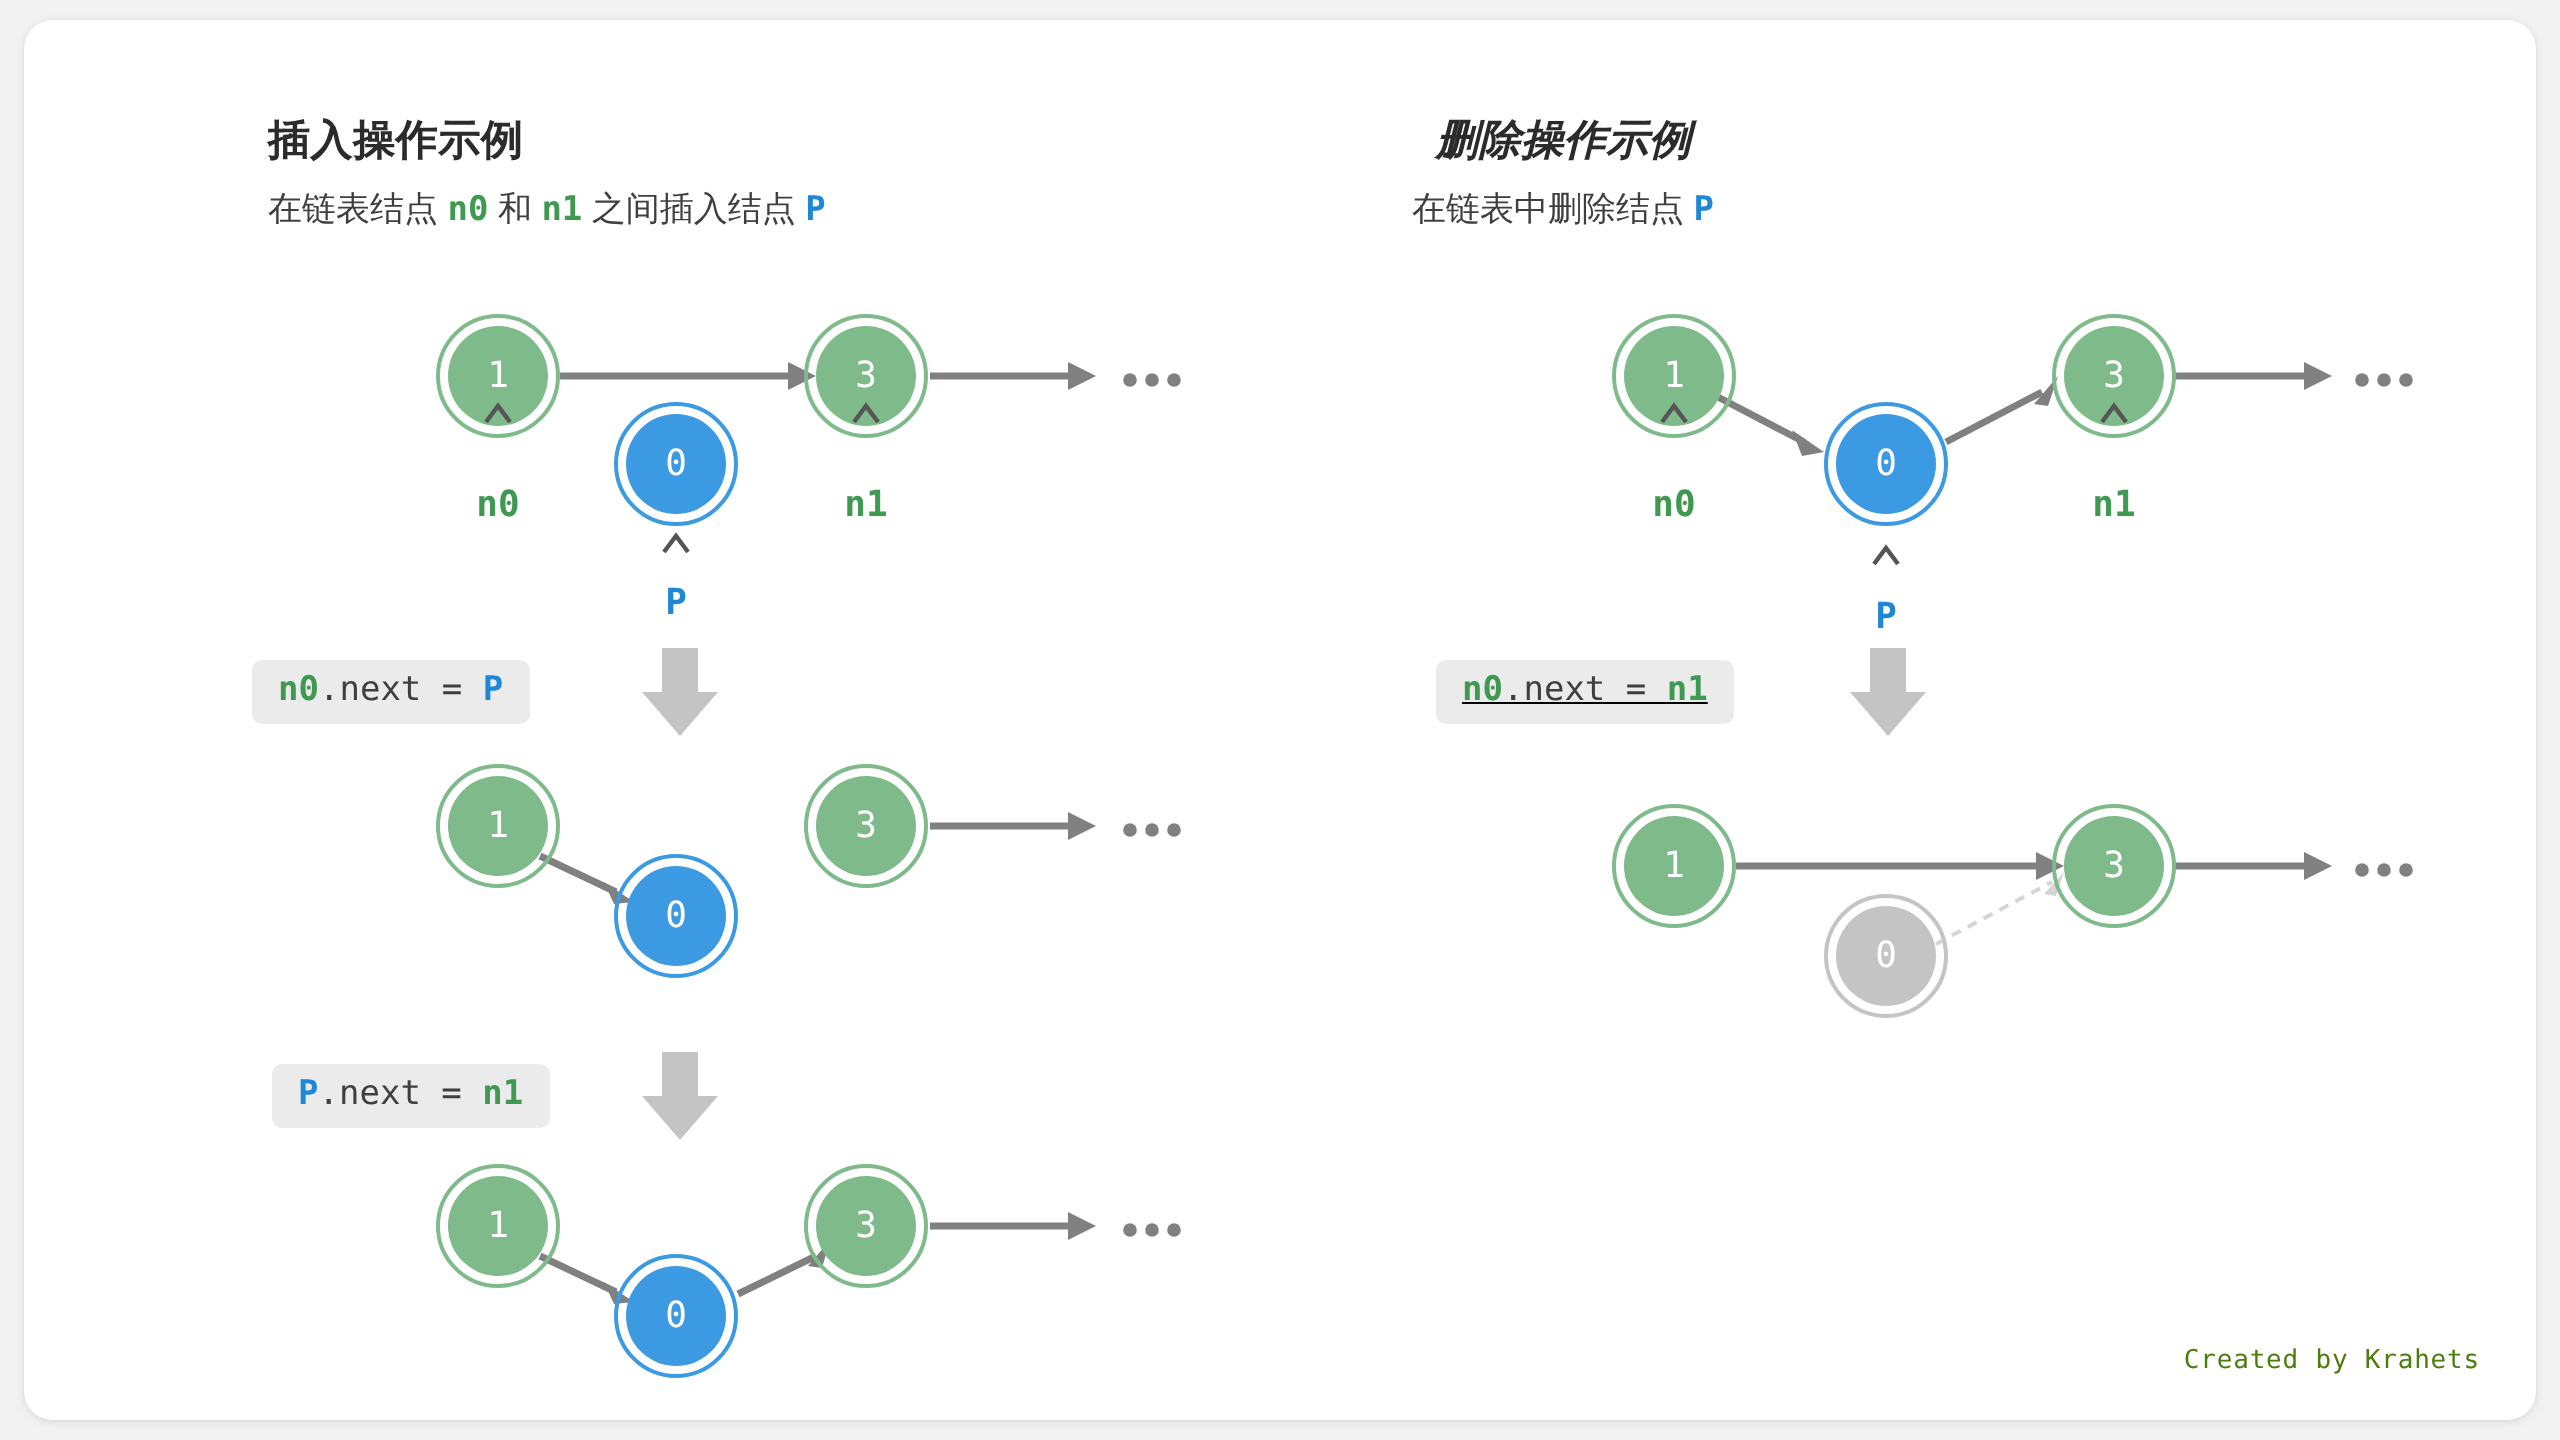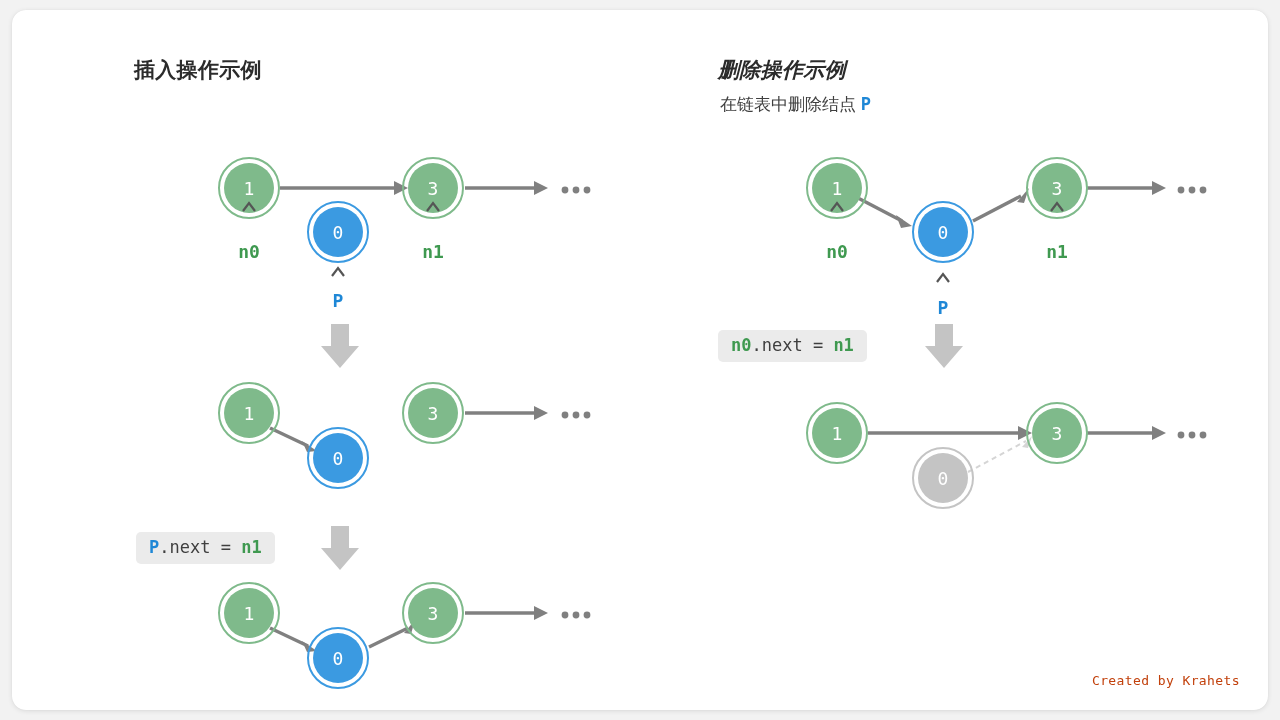--- a/index.html
+++ b/index.html
@@ -73,35 +73,43 @@
 
   .diagram { position: absolute; }
   svg { display: block; overflow: visible; }
 
   .credit {
     position: absolute;
     right: 28px;
     bottom: 22px;
     font-family: "DejaVu Sans Mono", "Liberation Mono", monospace;
     font-size: 13px;
-    color: #c2410c;
+    color: #4d7c0f;
     letter-spacing: 0.4px;
     white-space: nowrap;
   }
 </style>
 </head>
 <body>
 
 <div id="page">
   <div id="card">
 
     <div class="panel" id="panel-insert">
 
       <div class="panel-title" style="left:122px; top:46px;">插入操作示例</div>
 
+      <div class="panel-subtitle" style="left:122px; top:83px;">
+        <span>在链表结点</span>
+        <span class="mono green-tok">n0</span>
+        <span>和</span>
+        <span class="mono green-tok">n1</span>
+        <span>之间插入结点</span>
+        <span class="mono blue-tok">P</span>
+      </div>
 
       <div class="diagram" style="left:0px; top:130px;">
         <svg width="628" height="190" viewBox="0 0 628 190" xmlns="http://www.w3.org/2000/svg">
 
           <line x1="268" y1="48" x2="382" y2="48" stroke="#808080" stroke-width="3.5"></line>
           <polygon points="382,41 396,48 382,55" fill="#808080"></polygon>
 
           <line x1="453" y1="48" x2="522" y2="48" stroke="#808080" stroke-width="3.5"></line>
           <polygon points="522,41 536,48 522,55" fill="#808080"></polygon>
 
@@ -128,20 +136,23 @@
           <g>
             <circle cx="421" cy="48" r="30" fill="none" stroke="#7fba8b" stroke-width="2"></circle>
             <circle cx="421" cy="48" r="25" fill="#7fba8b"></circle>
             <text x="421" y="48" text-anchor="middle" dominant-baseline="central" font-family="DejaVu Sans Mono, monospace" font-size="18" fill="#ffffff">3</text>
           </g>
           <path d="M415,71 L421,63 L427,71" fill="none" stroke="#555555" stroke-width="2.2"></path>
           <text x="421" y="118" text-anchor="middle" font-family="DejaVu Sans Mono, monospace" font-weight="bold" font-size="18" fill="#3f9950">n1</text>
         </svg>
       </div>
 
+      <div class="code-badge" style="left:114px; top:320px;">
+        <span class="green-tok mono">n0</span><span class="dark-tok">.next = </span><span class="blue-tok mono">P</span>
+      </div>
       <div class="diagram" style="left:300px; top:310px;">
         <svg width="60" height="52" viewBox="0 0 60 52" xmlns="http://www.w3.org/2000/svg">
           <polygon points="19,4 37,4 37,26 47,26 28,48 9,26 19,26" fill="#c4c4c4"></polygon>
         </svg>
       </div>
 
       <div class="diagram" style="left:0px; top:360px;">
         <svg width="628" height="130" viewBox="0 0 628 130" xmlns="http://www.w3.org/2000/svg">
 
           <line x1="258" y1="58" x2="296" y2="76" stroke="#808080" stroke-width="3.5"></line>
@@ -208,21 +219,21 @@
             <text x="421" y="43" text-anchor="middle" dominant-baseline="central" font-family="DejaVu Sans Mono, monospace" font-size="18" fill="#ffffff">3</text>
           </g>
         </svg>
       </div>
     </div>
 
     <div class="panel" id="panel-delete">
 
       <div class="panel-title" style="left:78px; top:46px;font-style:italic;">删除操作示例</div>
 
-      <div class="panel-subtitle" style="left:80px; top:83px;">
+      <div class="panel-subtitle" style="left:66px; top:83px;">
         <span>在链表中删除结点</span>
         <span class="mono blue-tok">P</span>
       </div>
 
       <div class="diagram" style="left:0px; top:130px;">
         <svg width="628" height="195" viewBox="0 0 628 195" xmlns="http://www.w3.org/2000/svg">
 
           <line x1="218" y1="58" x2="262" y2="81" stroke="#808080" stroke-width="3.5"></line>
           <polygon points="256,75 272,86 261,88" fill="#808080"></polygon>
 
@@ -254,21 +265,21 @@
           <g>
             <circle cx="417" cy="48" r="30" fill="none" stroke="#7fba8b" stroke-width="2"></circle>
             <circle cx="417" cy="48" r="25" fill="#7fba8b"></circle>
             <text x="417" y="48" text-anchor="middle" dominant-baseline="central" font-family="DejaVu Sans Mono, monospace" font-size="18" fill="#ffffff">3</text>
           </g>
           <path d="M411,71 L417,63 L423,71" fill="none" stroke="#555555" stroke-width="2.2"></path>
           <text x="417" y="118" text-anchor="middle" font-family="DejaVu Sans Mono, monospace" font-weight="bold" font-size="18" fill="#3f9950">n1</text>
         </svg>
       </div>
 
-      <div class="code-badge" style="left:78px; top:320px;">
+      <div class="code-badge" style="left:78px; top:320px;text-decoration:underline;">
         <span class="green-tok mono">n0</span><span class="dark-tok">.next = </span><span class="green-tok mono">n1</span>
       </div>
       <div class="diagram" style="left:276px; top:310px;">
         <svg width="60" height="52" viewBox="0 0 60 52" xmlns="http://www.w3.org/2000/svg">
           <polygon points="19,4 37,4 37,26 47,26 28,48 9,26 19,26" fill="#c4c4c4"></polygon>
         </svg>
       </div>
 
       <div class="diagram" style="left:0px; top:382px;">
         <svg width="628" height="130" viewBox="0 0 628 130" xmlns="http://www.w3.org/2000/svg">

